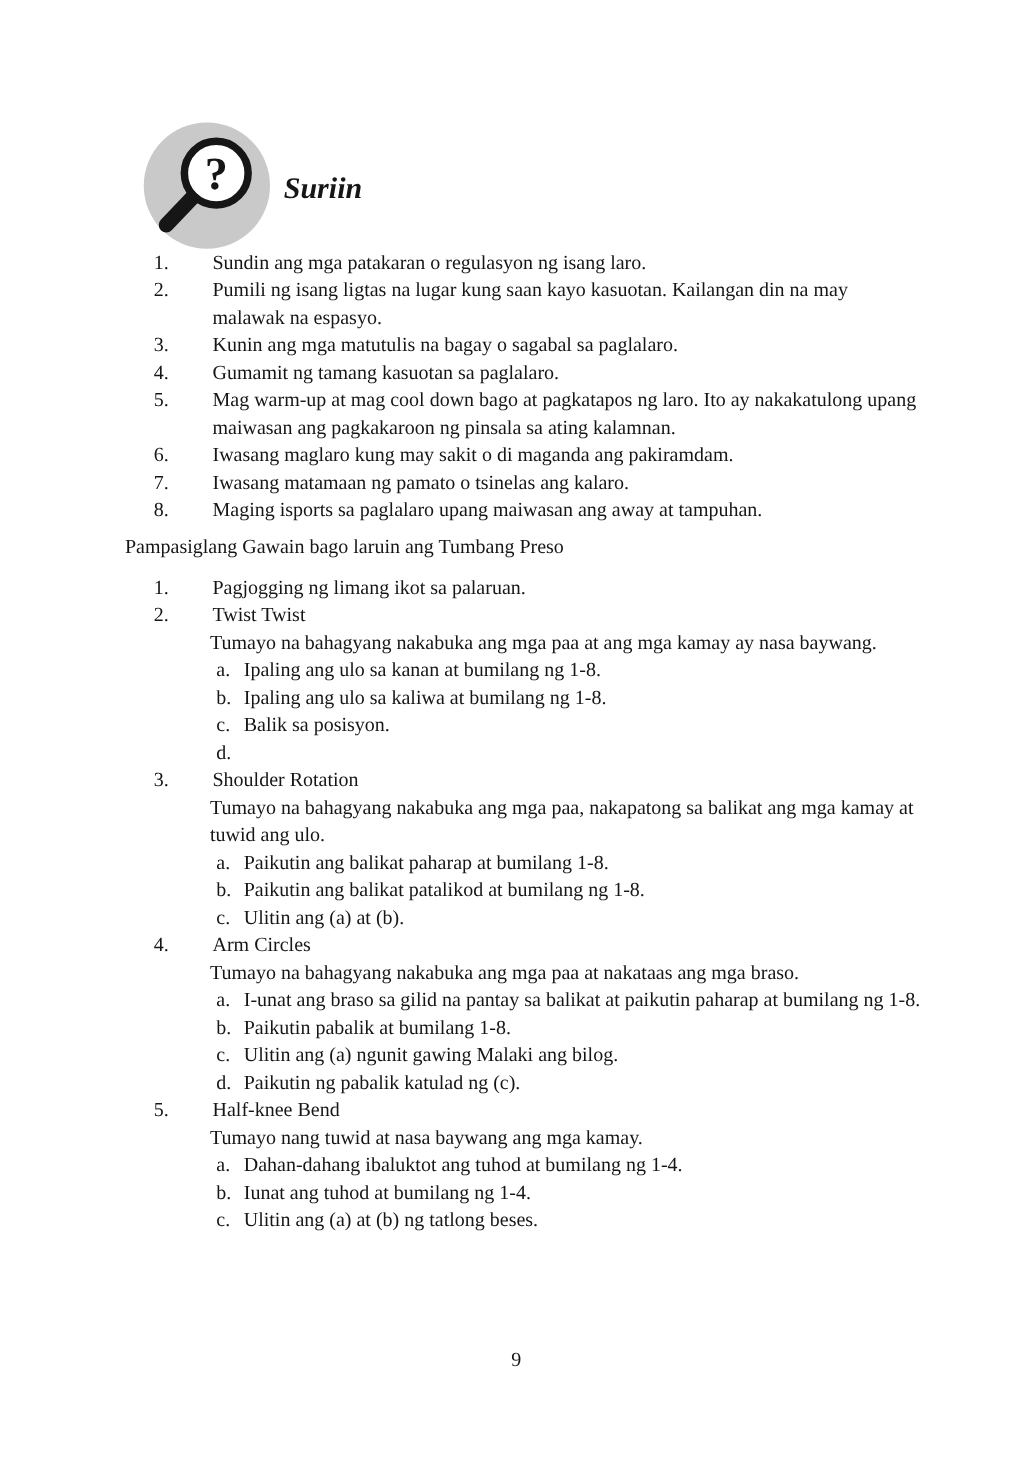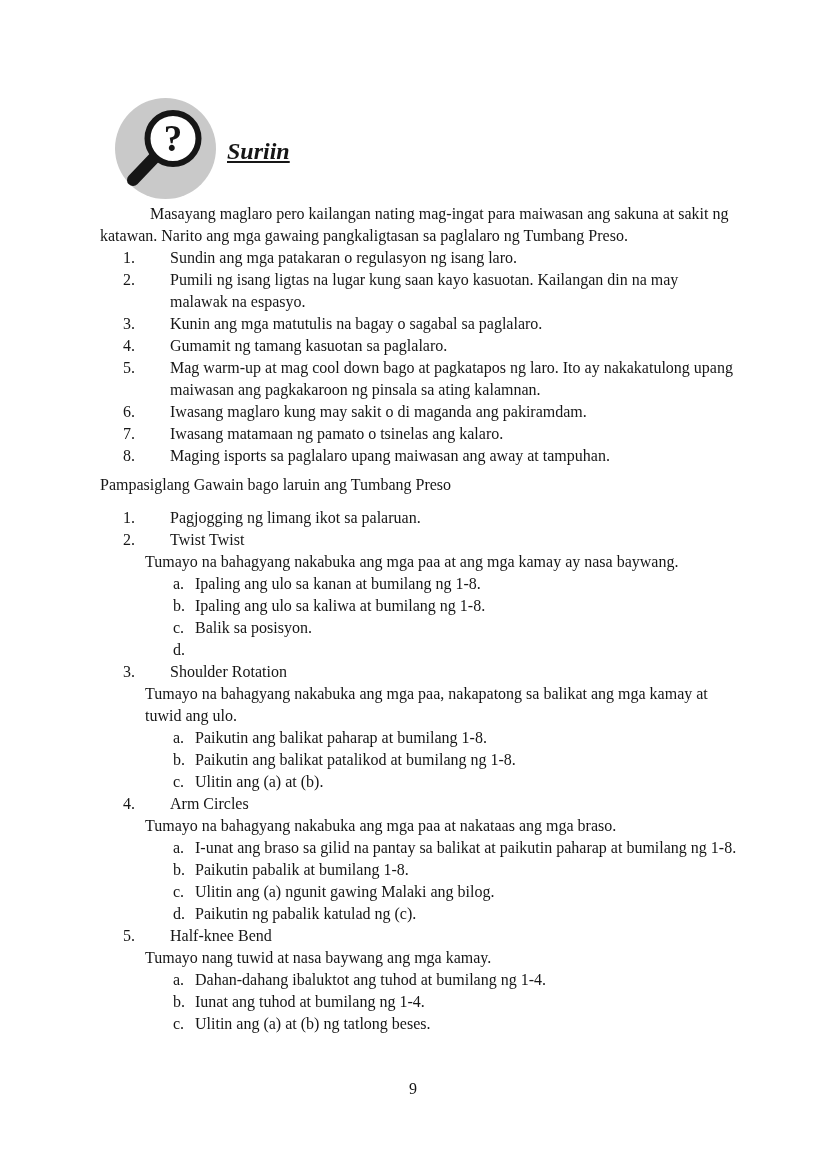--- a/index.html
+++ b/index.html
@@ -23,29 +23,28 @@
   }
   .icon-wrap { width: 103px; height: 103px; flex: 0 0 auto; }
   .title {
     margin: 0 0 0 10px;
     font-size: 24px;
     line-height: 26px;
     font-weight: bold;
     font-style: italic;
     position: relative;
     top: 2px;
-    text-decoration: underline;
   }
   .content { margin: 0 86px 0 100px; }
   .intro { margin: 3px 0 0 0; text-indent: 50px; }
   .list { margin: 0; }
   .l1 { display: flex; }
   .l1 .num { flex: 0 0 auto; width: 22px; margin-left: 23px; }
   .l1 .txt { flex: 1; margin-left: 25px; }
-  .desc { margin-left: 45px; }
+  .desc { margin-left: 68px; }
   .l2 { display: flex; }
   .l2 .num { flex: 0 0 auto; width: 22px; margin-left: 73px; }
   .l2 .txt { flex: 1; }
   .section-heading { margin: 7px 0 11px 0; }
   .page-number {
     position: absolute;
     left: 0;
     top: 1078px;
     width: 100%;
     text-align: center;
@@ -63,21 +62,20 @@
         <line x1="40" y1="61" x2="19" y2="83" stroke="#161616" stroke-width="12" stroke-linecap="round"></line>
         <circle cx="59" cy="41.5" r="25.5" fill="#ffffff" stroke="#161616" stroke-width="6"></circle>
         <text x="59" y="54" text-anchor="middle" font-family="Liberation Serif, serif" font-size="37" font-weight="bold" fill="#161616">?</text>
       </svg>
     </div>
     <h1 class="title">Suriin</h1>
   </div>
 
   <div class="content">
 
-    <p class="intro">Masayang maglaro pero kailangan nating mag-ingat para maiwasan ang sakuna at sakit ng katawan. Narito ang mga gawaing pangkaligtasan sa paglalaro ng Tumbang Preso.</p>
 
     <div class="list">
       <div class="l1">
         <span class="num">1.</span>
         <span class="txt">Sundin ang mga patakaran o regulasyon ng isang laro.</span>
       </div>
       <div class="l1">
         <span class="num">2.</span>
         <span class="txt">Pumili ng isang ligtas na lugar kung saan kayo kasuotan. Kailangan din na may malawak na espasyo.</span>
       </div>

